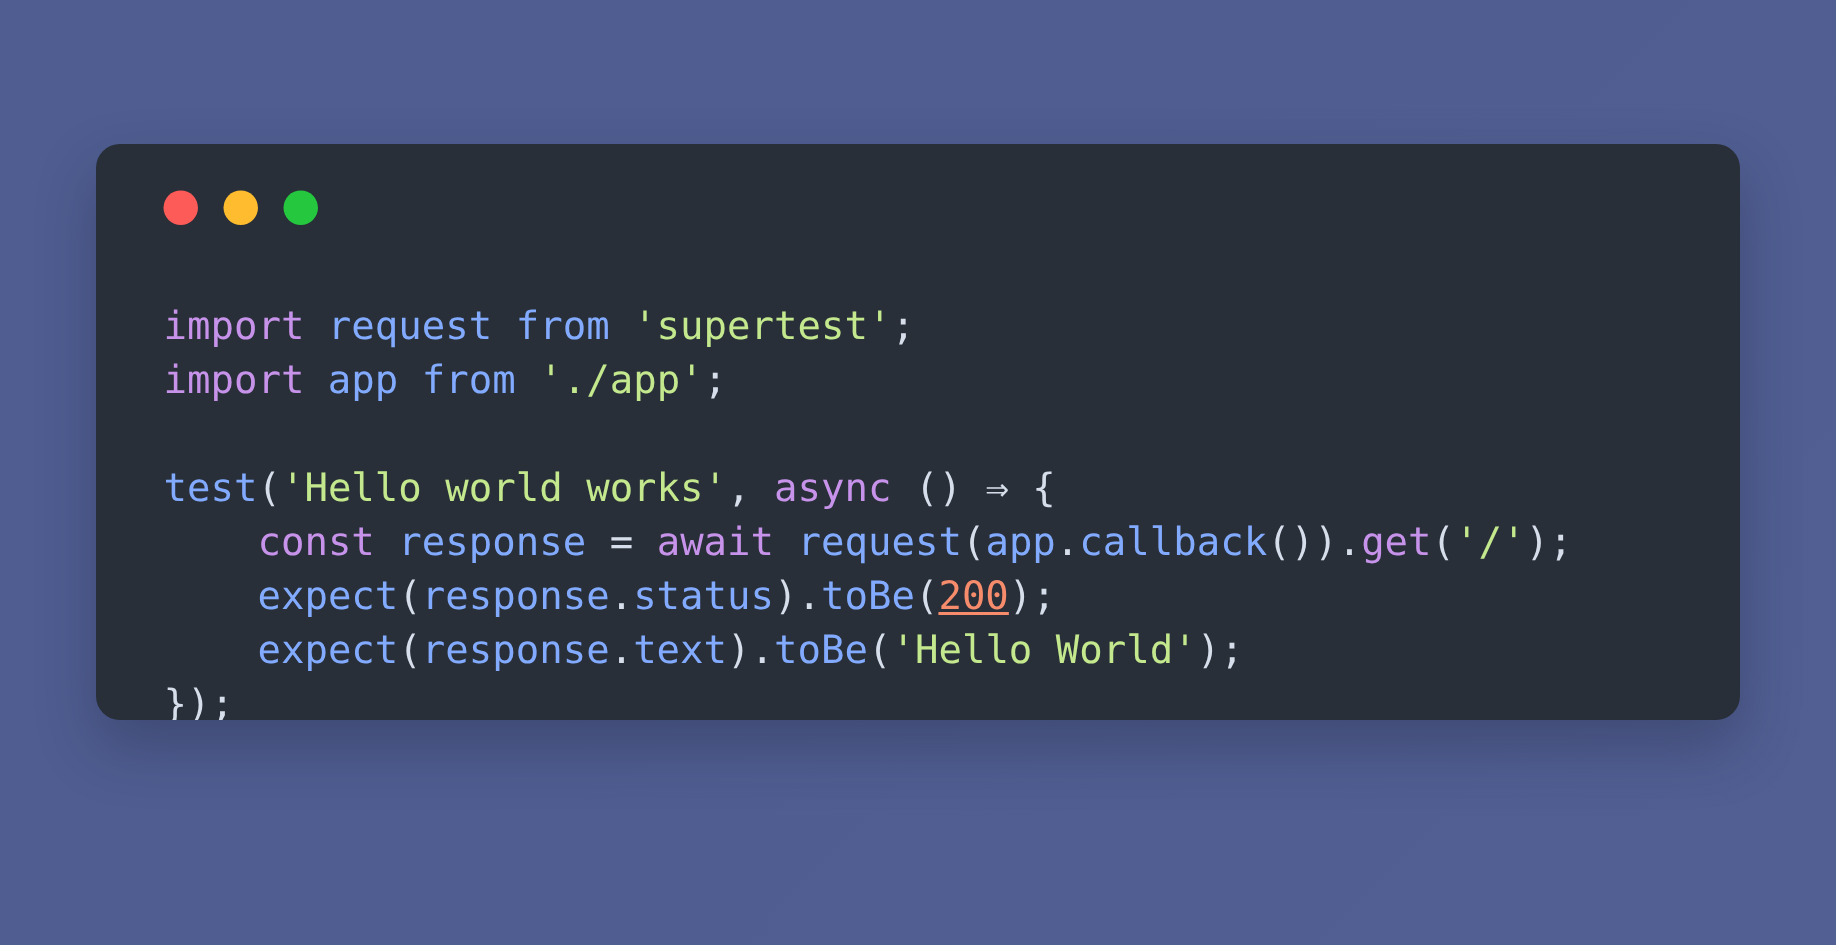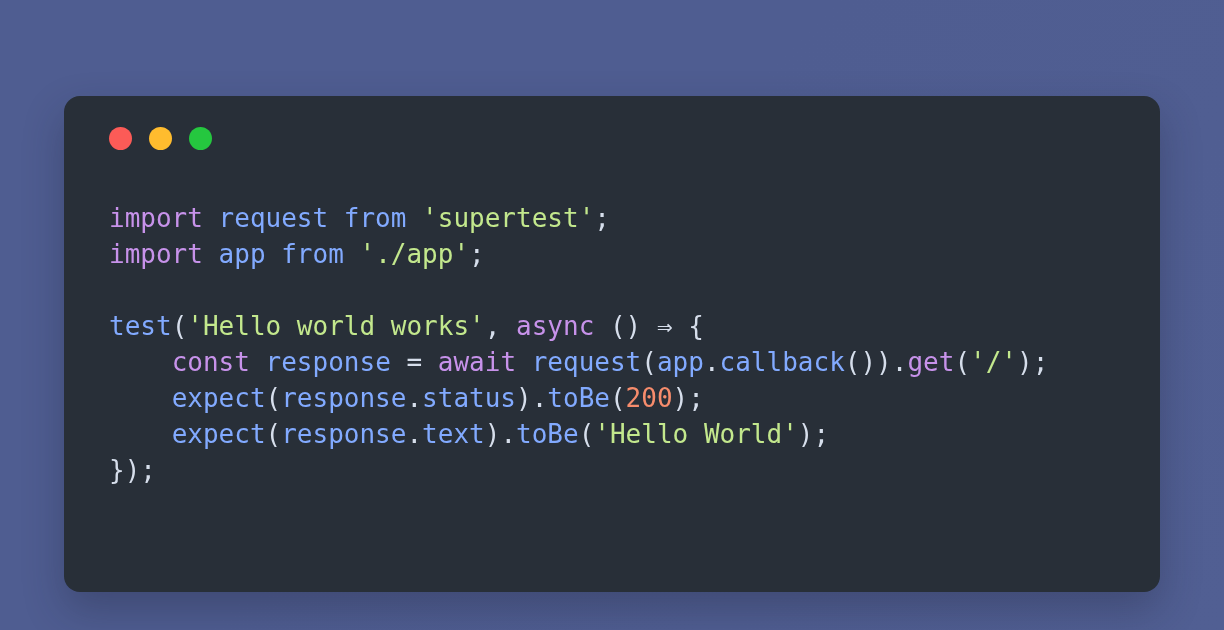--- a/index.html
+++ b/index.html
@@ -17,21 +17,21 @@
     position: relative;
     width: 1224px;
     height: 630px;
     background: linear-gradient(135deg, #4f5d91 0%, #4c5a8d 45%, #515f93 100%);
   }
   #code-window {
     position: absolute;
     left: 64px;
     top: 96px;
     width: 1096px;
-    height: 496px;
+    height: 384px;
     background: #282f38;
     border-radius: 16px;
     box-shadow: 0 18px 40px rgba(25, 30, 50, 0.30);
     box-sizing: border-box;
     overflow: hidden;
   }
   #titlebar {
     position: absolute;
     left: 0;
     top: 0;
@@ -68,21 +68,21 @@
   .line {
     height: 36px;
     white-space: pre;
   }
   
   .t-keyword   { color: #c792ea; }
   .t-ident     { color: #82aaff; }
   .t-string    { color: #c3e88d; }
   .t-punct     { color: #d6deeb; }
   .t-plain     { color: #d6deeb; }
-  .t-number    { color: #f78c6c; }
+  .t-number    { color: #f78c6c; text-decoration: underline; }
   .t-func      { color: #82aaff; }
   .t-method    { color: #c792ea; }
   .t-prop      { color: #82aaff; }
   .t-op        { color: #d6deeb; }
 </style>
 </head>
 <body>
 
 <div id="stage" style="background: linear-gradient(135deg, rgb(79, 93, 145) 0%, rgb(79, 93, 145) 45%, rgb(81, 95, 147) 100%);">
 

